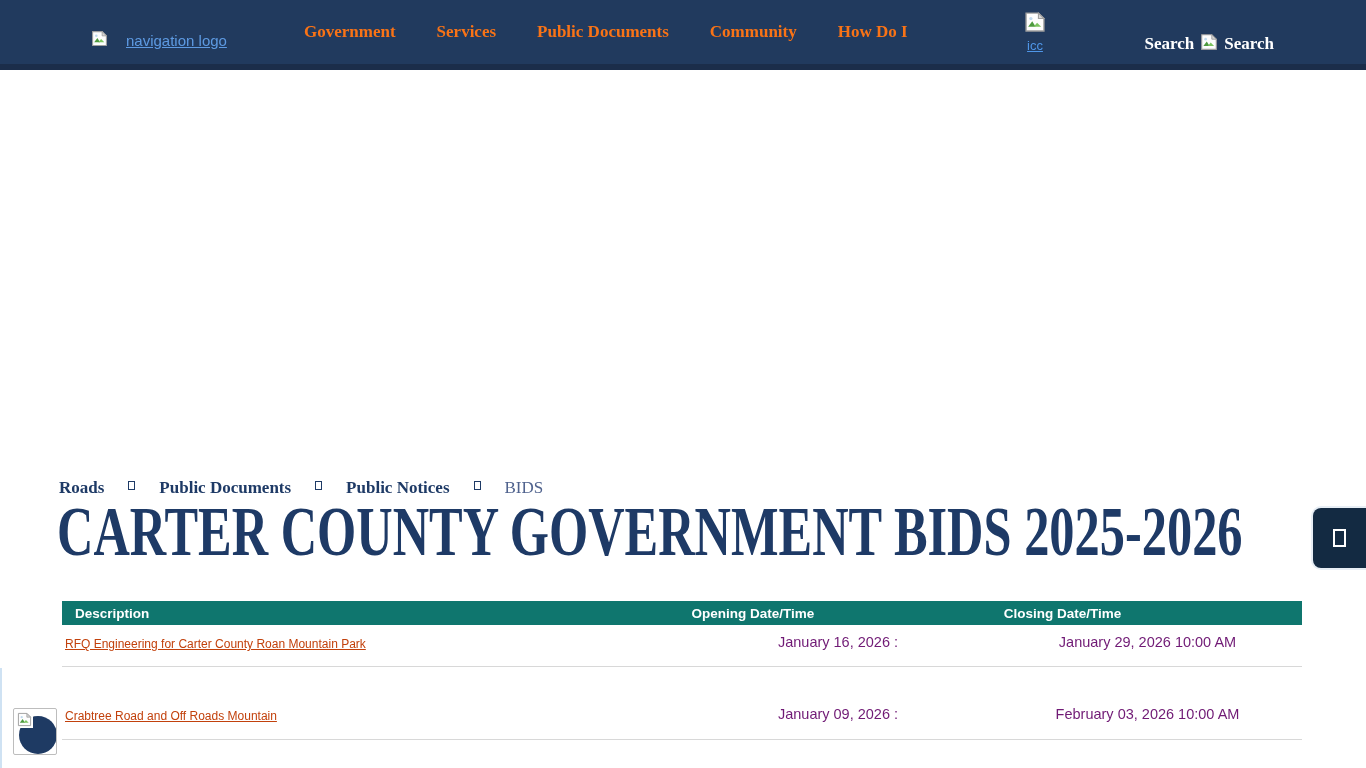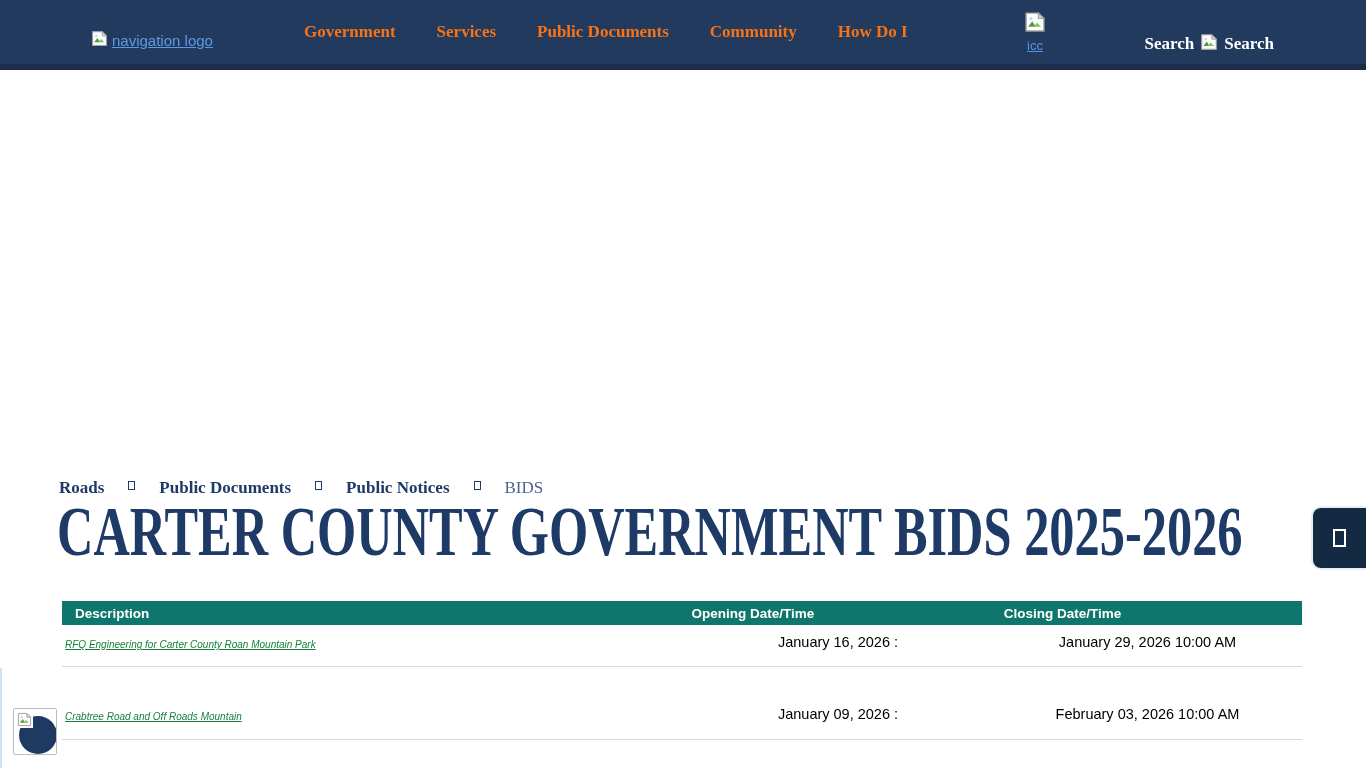--- a/index.html
+++ b/index.html
@@ -9,21 +9,21 @@
     font-family:"Liberation Sans", sans-serif;
   }
 
   
   .navbar {
     position:absolute; top:0; left:0; width:1366px; height:70px;
     background:#213A5E; border-bottom:6px solid #1B2D4A;
   }
   .nav-logo {
     position:absolute; left:91px; top:0; height:80px;
-    display:flex; align-items:center; gap:4px; cursor:pointer;
+    display:flex; align-items:center; gap:18px; cursor:pointer;
   }
   .nav-logo .alt-text {
     color:#5D9AE2; font-size:15px; text-decoration:underline;
   }
   .nav-menu {
     position:absolute; left:304px; top:0; height:64px;
     display:flex; align-items:center; gap:41px;
   }
   .nav-item {
     font-family:"Liberation Serif", serif; font-weight:bold;
@@ -82,24 +82,24 @@
   }
   .th-desc { padding-left:13px; text-align:left; }
   .th-center { text-align:center; padding-right:170px; }
   .t-row {
     display:grid; grid-template-columns:621px 310px 309px;
     border-bottom:1px solid #D8D8D8; align-items:start;
   }
   .t-row-1 { padding-top:9px;  padding-bottom:14px; }
   .t-row-2 { padding-top:39px; padding-bottom:15px; }
   .cell-desc { padding-left:3px; text-align:left; }
-  .cell-center { text-align:center; color:#000000; font-size:14.5px; white-space:nowrap; }
+  .cell-center { text-align:center; color:#701a75; font-size:14.5px; white-space:nowrap; }
   .bid-link {
-    color:#15803d; font-size:10px; text-decoration:underline;
-    cursor:pointer; white-space:nowrap;font-style:italic;
+    color:#c2410c; font-size:12px; text-decoration:underline;
+    cursor:pointer; white-space:nowrap;
   }
 
   
   .side-tab {
     position:absolute; right:0; top:508px; width:53px; height:60px;
     background:#132A42; border-radius:8px 0 0 8px;
     box-shadow:0 0 0 2px #E7EEF5;
     display:flex; align-items:center; justify-content:center; cursor:pointer;
   }
   .side-tab .sq-glyph {

